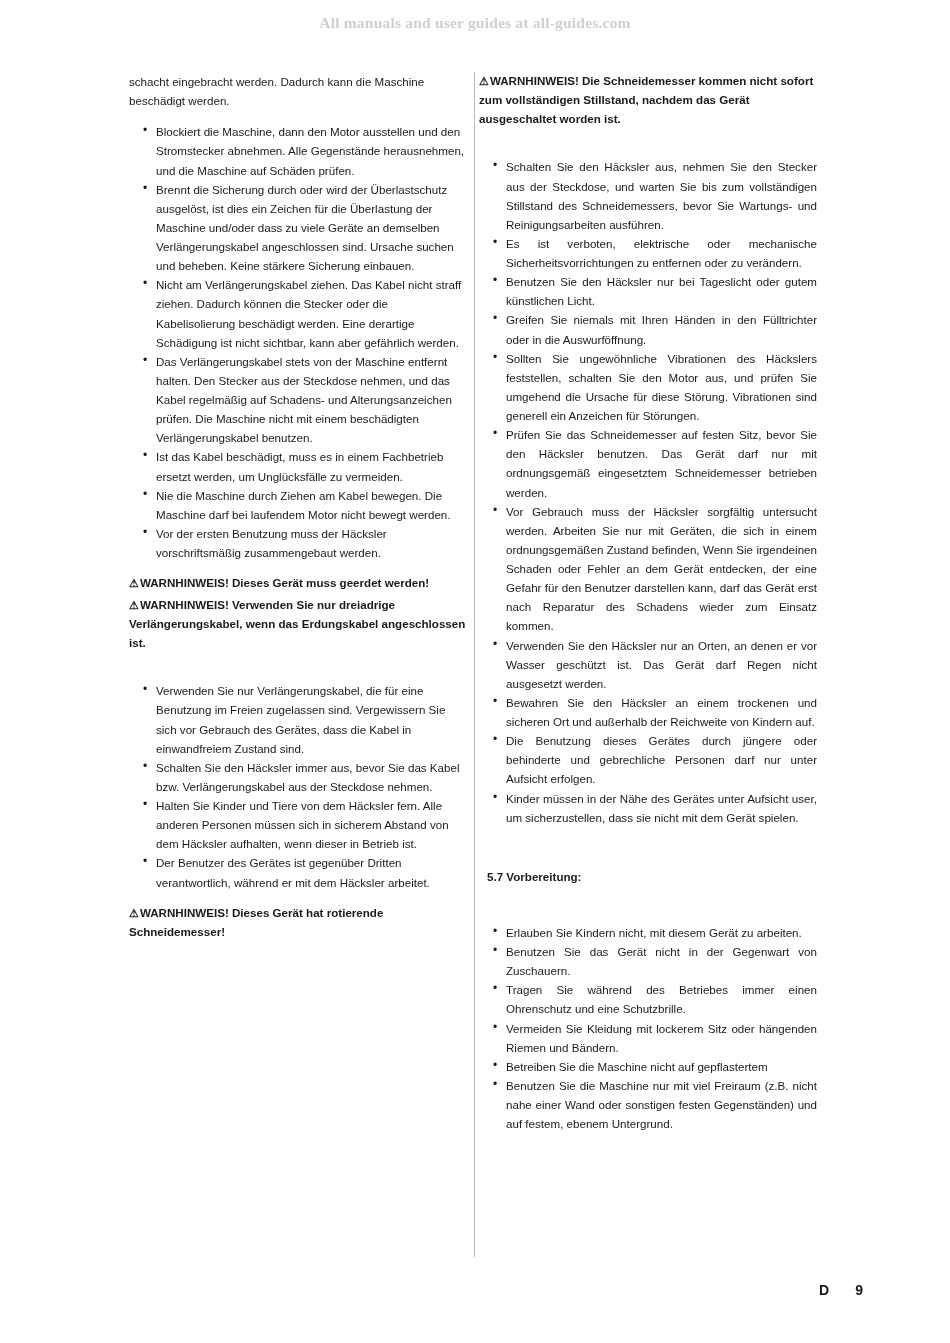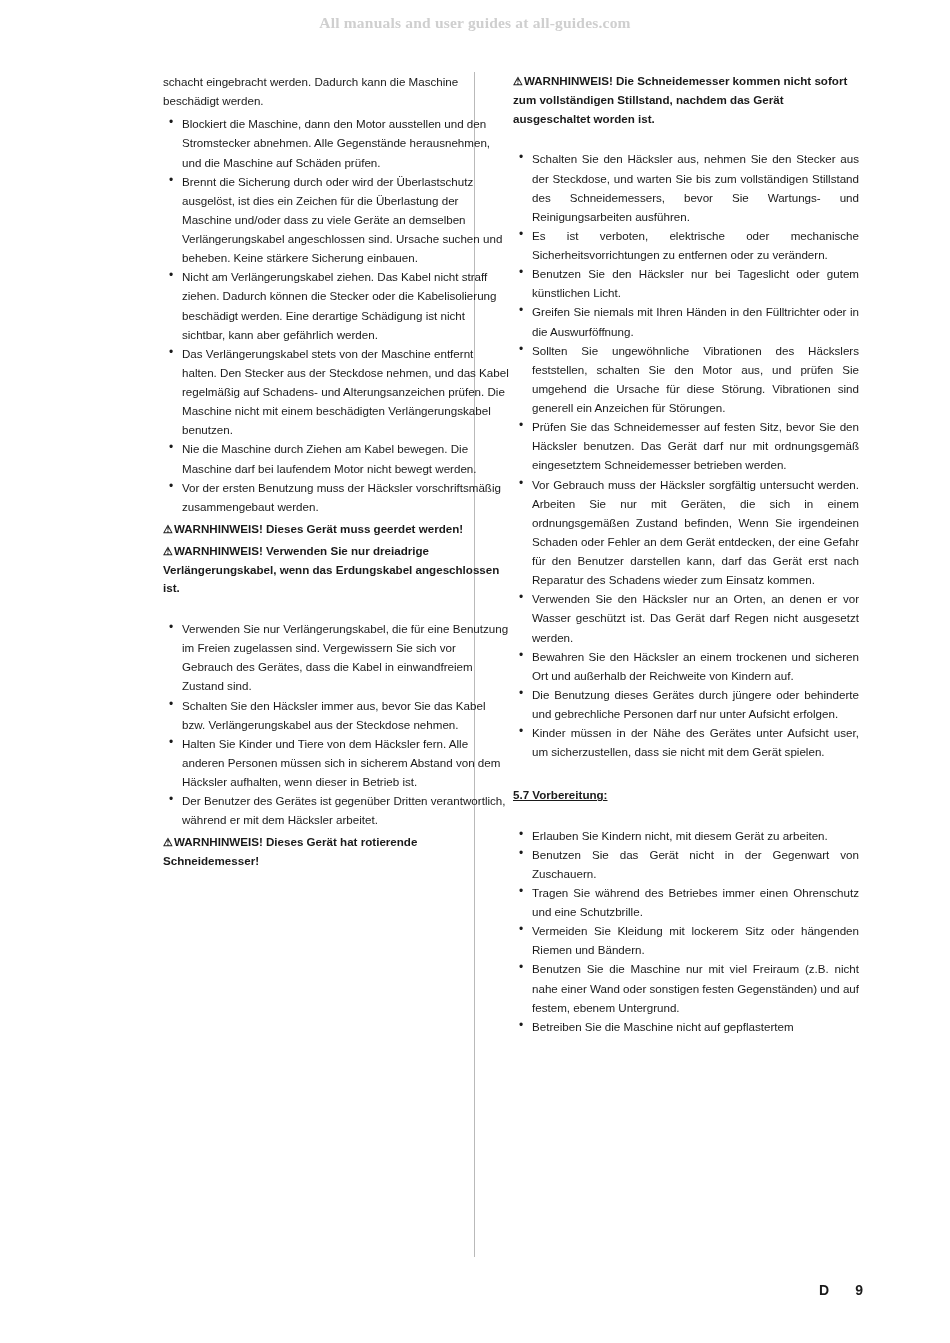--- a/index.html
+++ b/index.html
@@ -34,21 +34,21 @@
     letter-spacing: 0.2px;
     user-select: none;
   }
   .columns {
     position: absolute;
     top: 72px;
     left: 95px;
     width: 768px;
     height: 1180px;
     display: flex;
-    justify-content: flex-end;
+    justify-content: center;
   }
   .col {
     width: 350px;
     font-size: 11.6px;
     line-height: 1.65;
     text-align: justify;
   }
   .col.left { text-align: left; }
   .divider {
     position: absolute;
@@ -57,21 +57,21 @@
     width: 1px;
     height: 1185px;
     background: #b9b9b9;
   }
   p.plain {
     margin: 0 0 0 0;
     text-align: left;
   }
   ul {
     list-style: none;
-    margin: 4px;
+    margin: 12px;
     padding: 0;
   }
   li {
     position: relative;
     padding-left: 15px;
     margin: 0;
   }
   li::before {
     content: "•";
     position: absolute;
@@ -86,23 +86,22 @@
     line-height: 1.62;
   }
   .warn .tri {
     font-size: 11px;
     margin-right: 1px;
   }
   .spacer-md { height: 17px; }
   .spacer-lg { height: 20px; }
   .section-head {
     font-weight: bold;
-    margin: 0;
+    margin: 8px;
     text-align: left;
-    text-decoration: underline;
   }
   .footer {
     position: absolute;
     left: 0;
     top: 1282px;
     width: 950px;
   }
   .footer-inner {
     position: absolute;
     right: 87px;
@@ -131,20 +130,21 @@
   <div class="columns">
 
     <div class="col left">
       <p class="plain">schacht eingebracht werden. Dadurch kann die Maschine beschädigt werden.</p>
 
       <ul>
         <li>Blockiert die Maschine, dann den Motor ausstellen und den Stromstecker abnehmen. Alle Gegenstände herausnehmen, und die Maschine auf Schäden prüfen.</li>
         <li>Brennt die Sicherung durch oder wird der Überlastschutz ausgelöst, ist dies ein Zeichen für die Überlastung der Maschine und/oder dass zu viele Geräte an demselben Verlängerungskabel angeschlossen sind. Ursache suchen und beheben. Keine stärkere Sicherung einbauen.</li>
         <li>Nicht am Verlängerungskabel ziehen. Das Kabel nicht straff ziehen. Dadurch können die Stecker oder die Kabelisolierung beschädigt werden. Eine derartige Schädigung ist nicht sichtbar, kann aber gefährlich werden.</li>
         <li>Das Verlängerungskabel stets von der Maschine entfernt halten. Den Stecker aus der Steckdose nehmen, und das Kabel regelmäßig auf Schadens- und Alterungsanzeichen prüfen. Die Maschine nicht mit einem beschädigten Verlängerungskabel benutzen.</li>
+        <li>Ist das Kabel beschädigt, muss es in einem Fachbetrieb ersetzt werden, um Unglücksfälle zu vermeiden.</li>
         <li>Nie die Maschine durch Ziehen am Kabel bewegen. Die Maschine darf bei laufendem Motor nicht bewegt werden.</li>
         <li>Vor der ersten Benutzung muss der Häcksler vorschriftsmäßig zusammengebaut werden.</li>
       </ul>
 
       <p class="warn"><span class="tri">⚠</span><span>WARNHINWEIS! Dieses Gerät muss geerdet werden!</span></p>
 
       <p class="warn"><span class="tri">⚠</span><span>WARNHINWEIS! Verwenden Sie nur dreiadrige Verlängerungskabel, wenn das Erdungskabel angeschlossen ist.</span></p>
 
       <div class="spacer-md"></div>
 
@@ -181,22 +181,22 @@
 
       <p class="section-head">5.7 Vorbereitung:</p>
 
       <div class="spacer-md"></div>
 
       <ul>
         <li>Erlauben Sie Kindern nicht, mit diesem Gerät zu arbeiten.</li>
         <li>Benutzen Sie das Gerät nicht in der Gegenwart von Zuschauern.</li>
         <li>Tragen Sie während des Betriebes immer einen Ohrenschutz und eine Schutzbrille.</li>
         <li>Vermeiden Sie Kleidung mit lockerem Sitz oder hängenden Riemen und Bändern.</li>
+        <li>Betreiben Sie die Maschine nicht auf gepflastertem</li>
         <li>Benutzen Sie die Maschine nur mit viel Freiraum (z.B. nicht nahe einer Wand oder sonstigen festen Gegenständen) und auf festem, ebenem Untergrund.</li>
-        <li>Betreiben Sie die Maschine nicht auf gepflastertem</li>
       </ul>
     </div>
 
   </div>
 
   <div class="footer">
     <div class="footer-inner">
       <span class="footer-lang">D</span><span class="footer-page">9</span>
     </div>
   </div>

